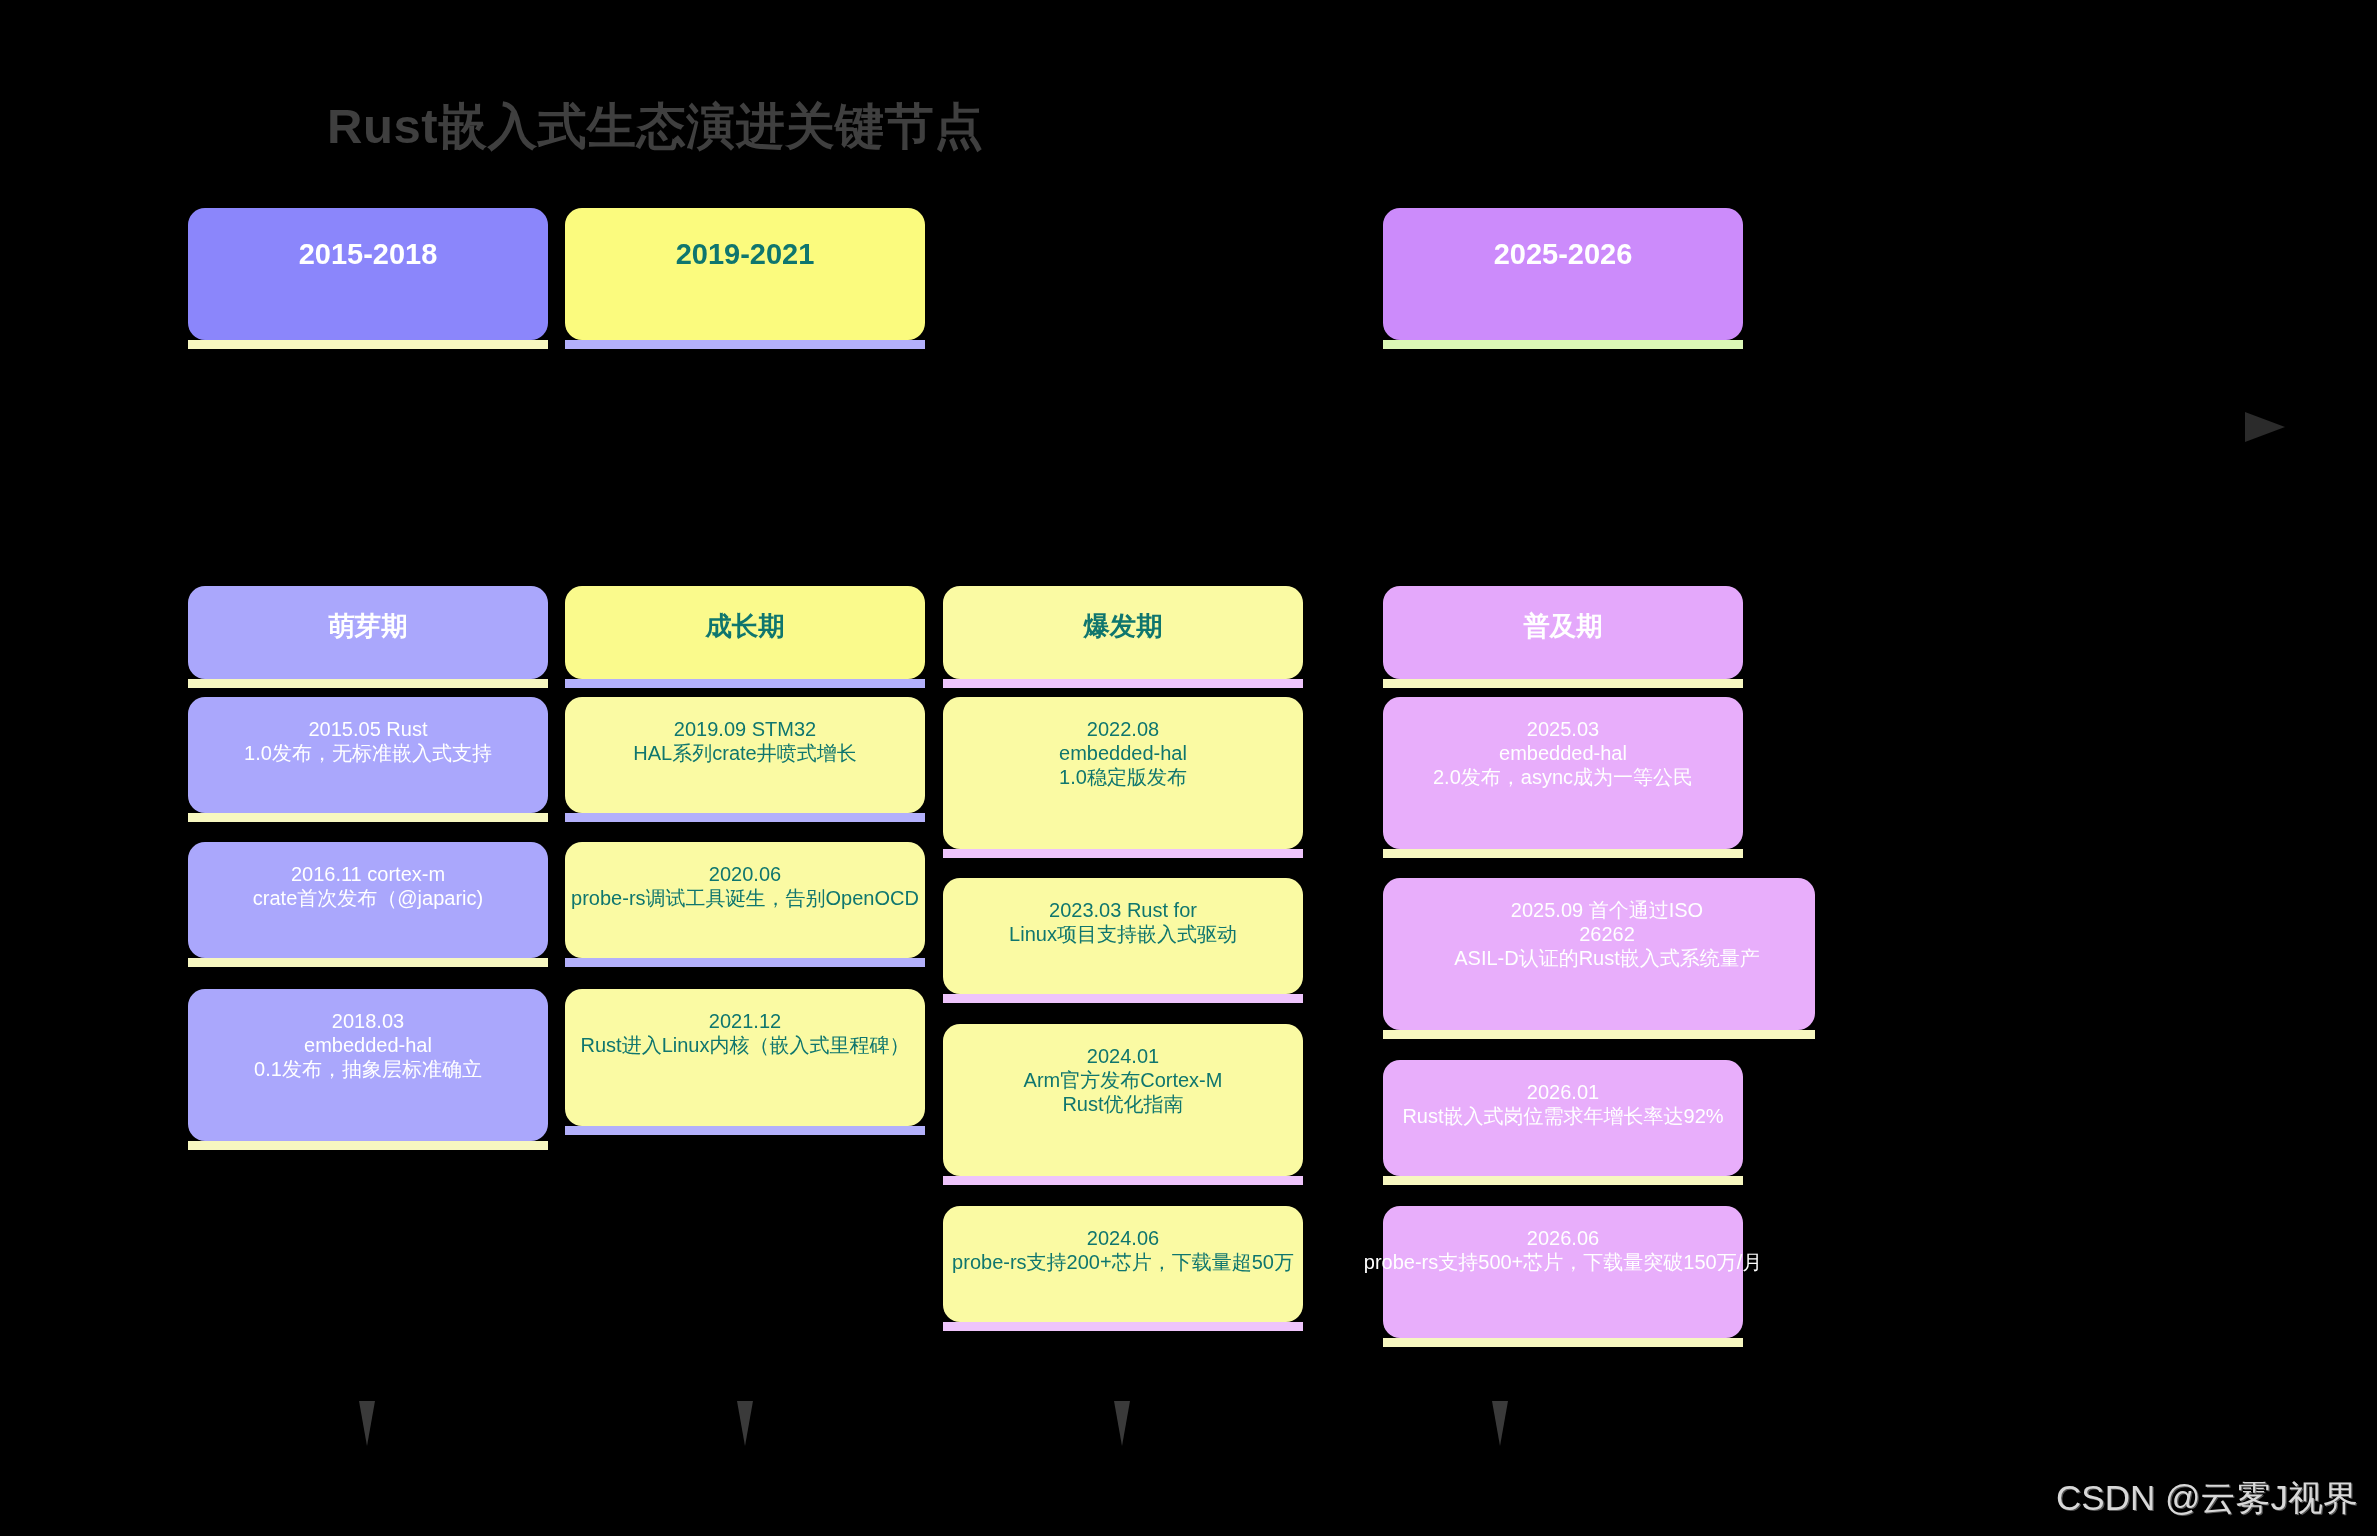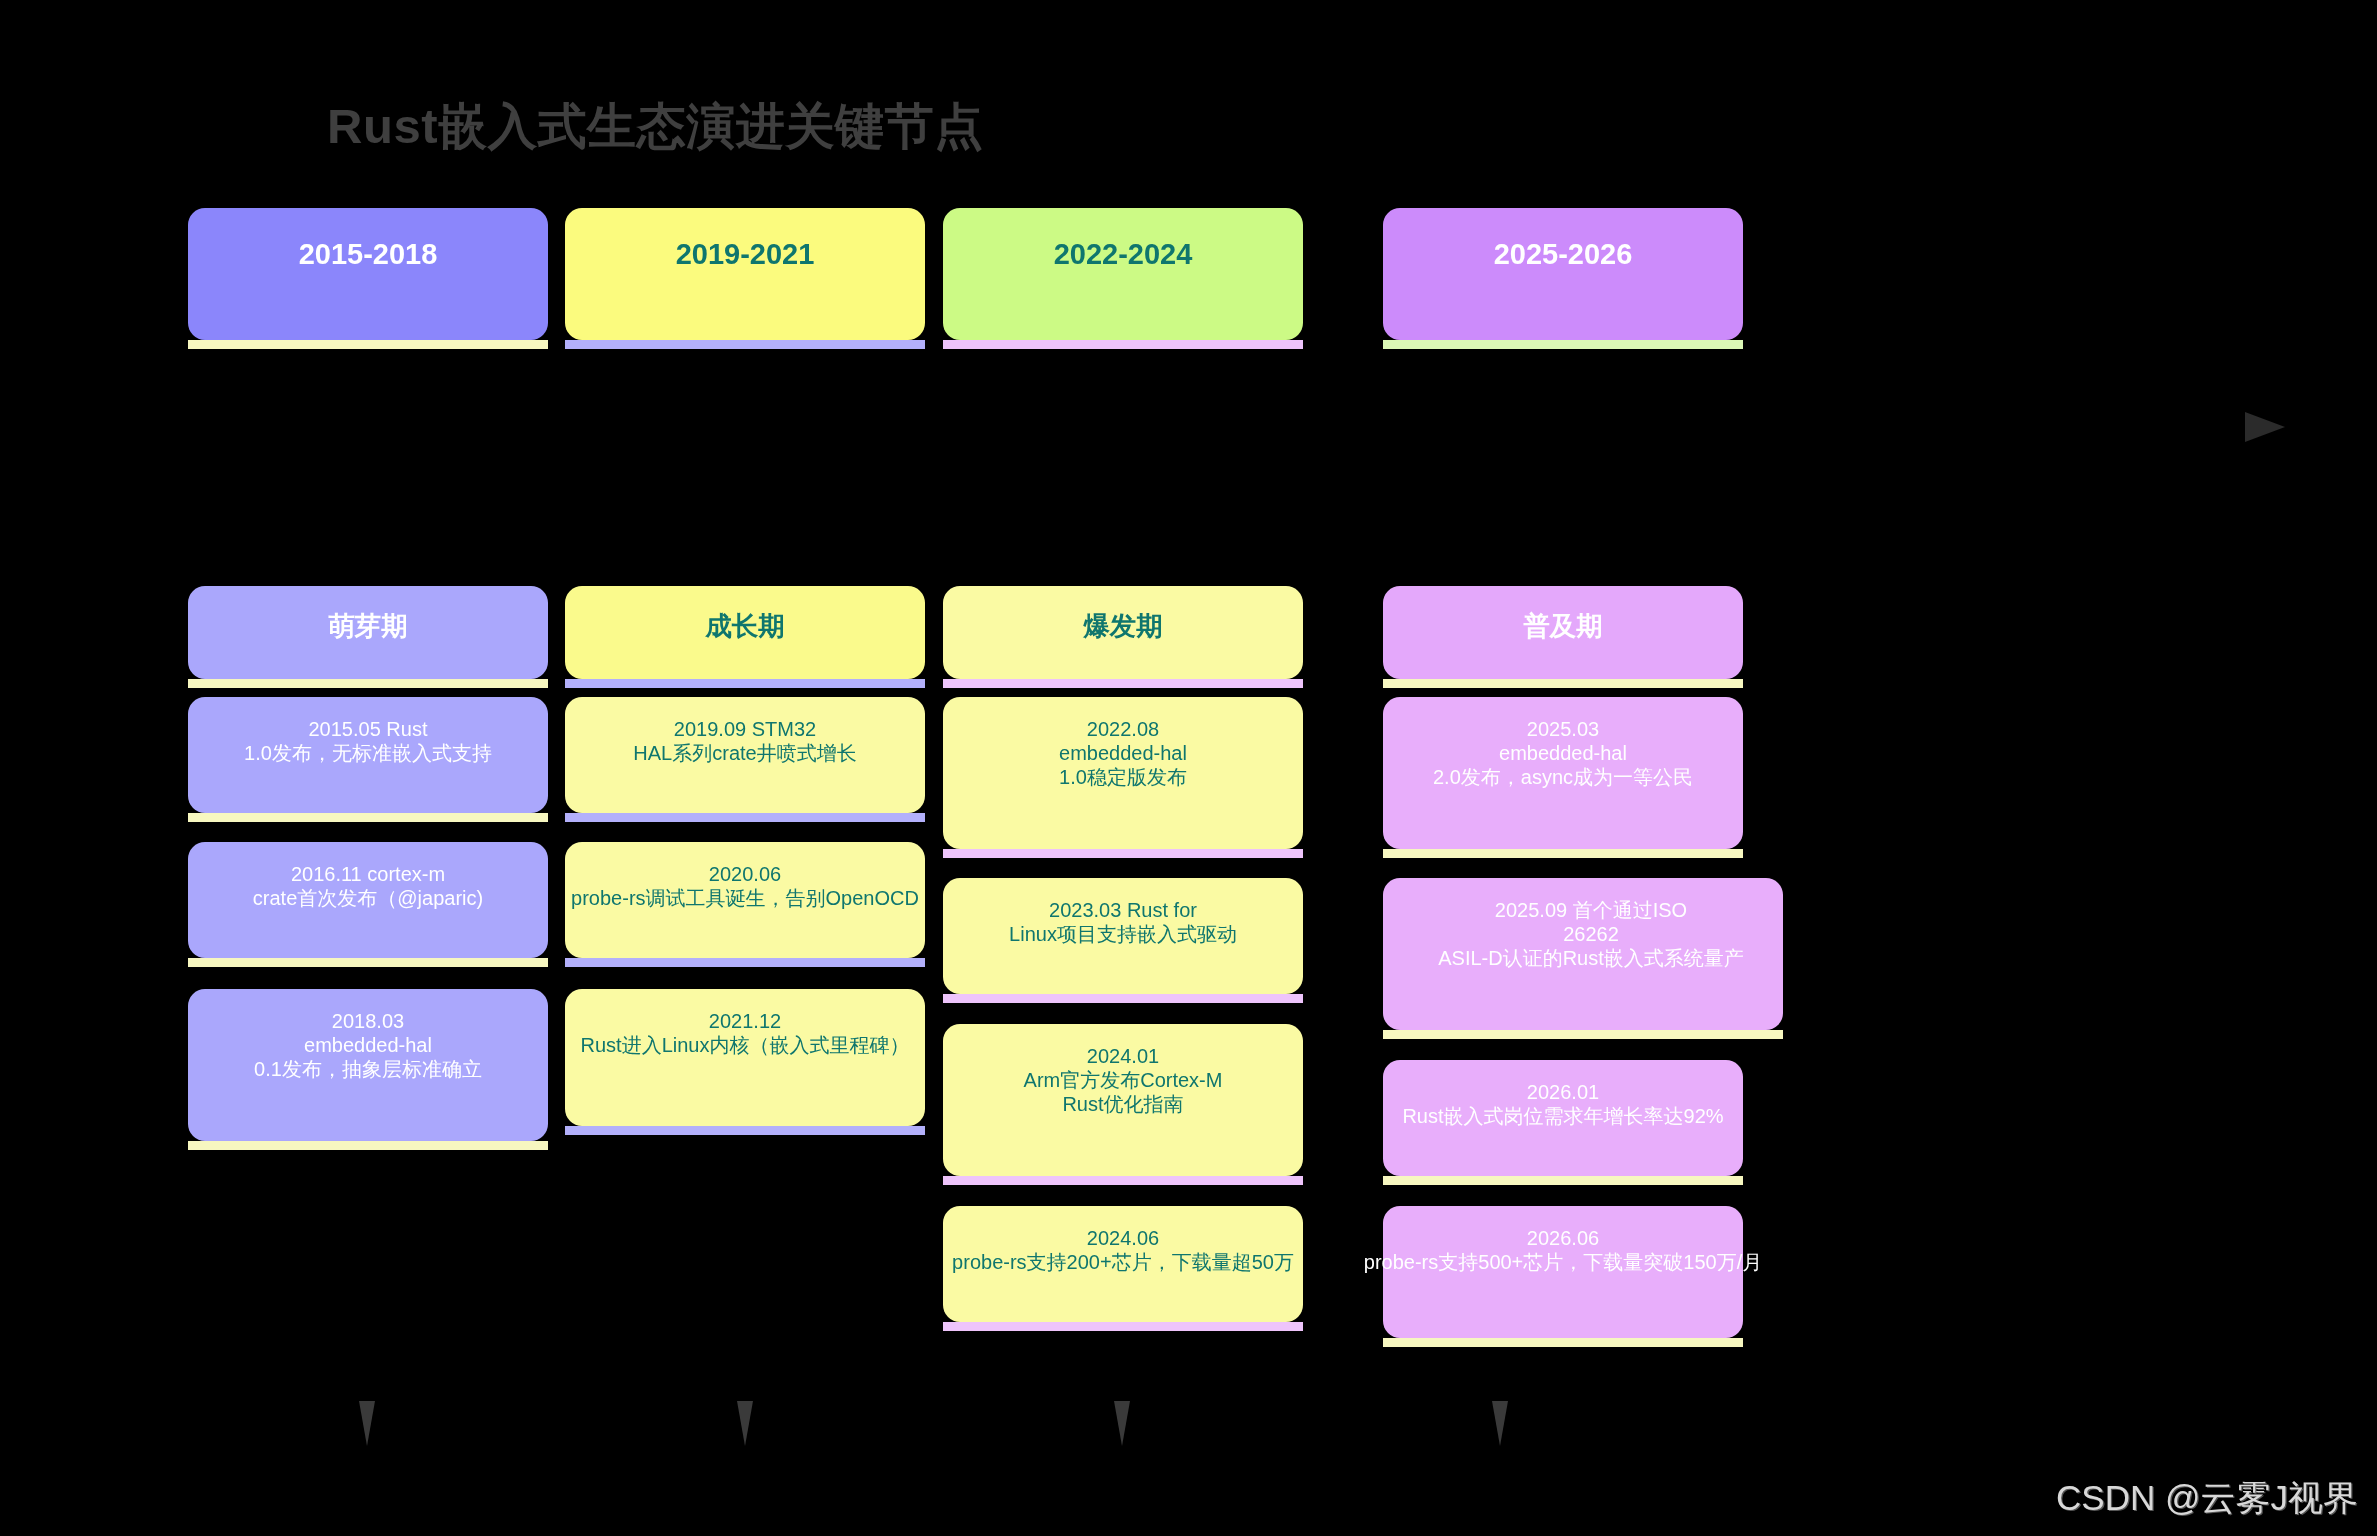--- a/index.html
+++ b/index.html
@@ -128,24 +128,20 @@
   <div id="page-title">Rust嵌入式生态演进关键节点</div>
 
   <div class="card period-card col1 c-purple-strong">
     <div class="card-text t-white">2015-2018</div>
     <div class="bottombar bar-yellow-lt"></div>
   </div>
   <div class="card period-card col2 c-yellow-strong">
     <div class="card-text t-black">2019-2021</div>
     <div class="bottombar bar-purple-lt"></div>
   </div>
-  <div class="card period-card col3 c-green-strong">
-    <div class="card-text t-black">2022-2024</div>
-    <div class="bottombar bar-violet-lt"></div>
-  </div>
   <div class="card period-card col4 c-violet-strong">
     <div class="card-text t-white">2025-2026</div>
     <div class="bottombar bar-green-lt"></div>
   </div>
 
   <div class="card stage-card col1 c-purple-mid">
     <div class="card-text t-white">萌芽期</div>
     <div class="bottombar bar-yellow-lt"></div>
   </div>
   <div class="card stage-card col2 c-yellow-mid">
@@ -246,21 +242,21 @@
 
   <div class="card ms-card col4 c-violet-soft" style="top:697px;height:152px;width:360px;">
     <div class="card-text t-white">
       <div>2025.03</div>
       <div>embedded-hal</div>
       <div>2.0发布，async成为一等公民</div>
     </div>
     <div class="bottombar bar-yellow-lt"></div>
   </div>
 
-  <div class="card ms-card col4 c-violet-soft" style="top:878px;height:152px;width:400px;padding-left:16px;">
+  <div class="card ms-card col4 c-violet-soft" style="top:878px;height:152px;width:432px;padding-left:16px;">
     <div class="card-text t-white">
       <div>2025.09 首个通过ISO</div>
       <div>26262</div>
       <div>ASIL-D认证的Rust嵌入式系统量产</div>
     </div>
     <div class="bottombar bar-yellow-lt"></div>
   </div>
 
   <div class="card ms-card col4 c-violet-soft" style="top:1060px;height:116px;width:360px;">
     <div class="card-text t-white">

